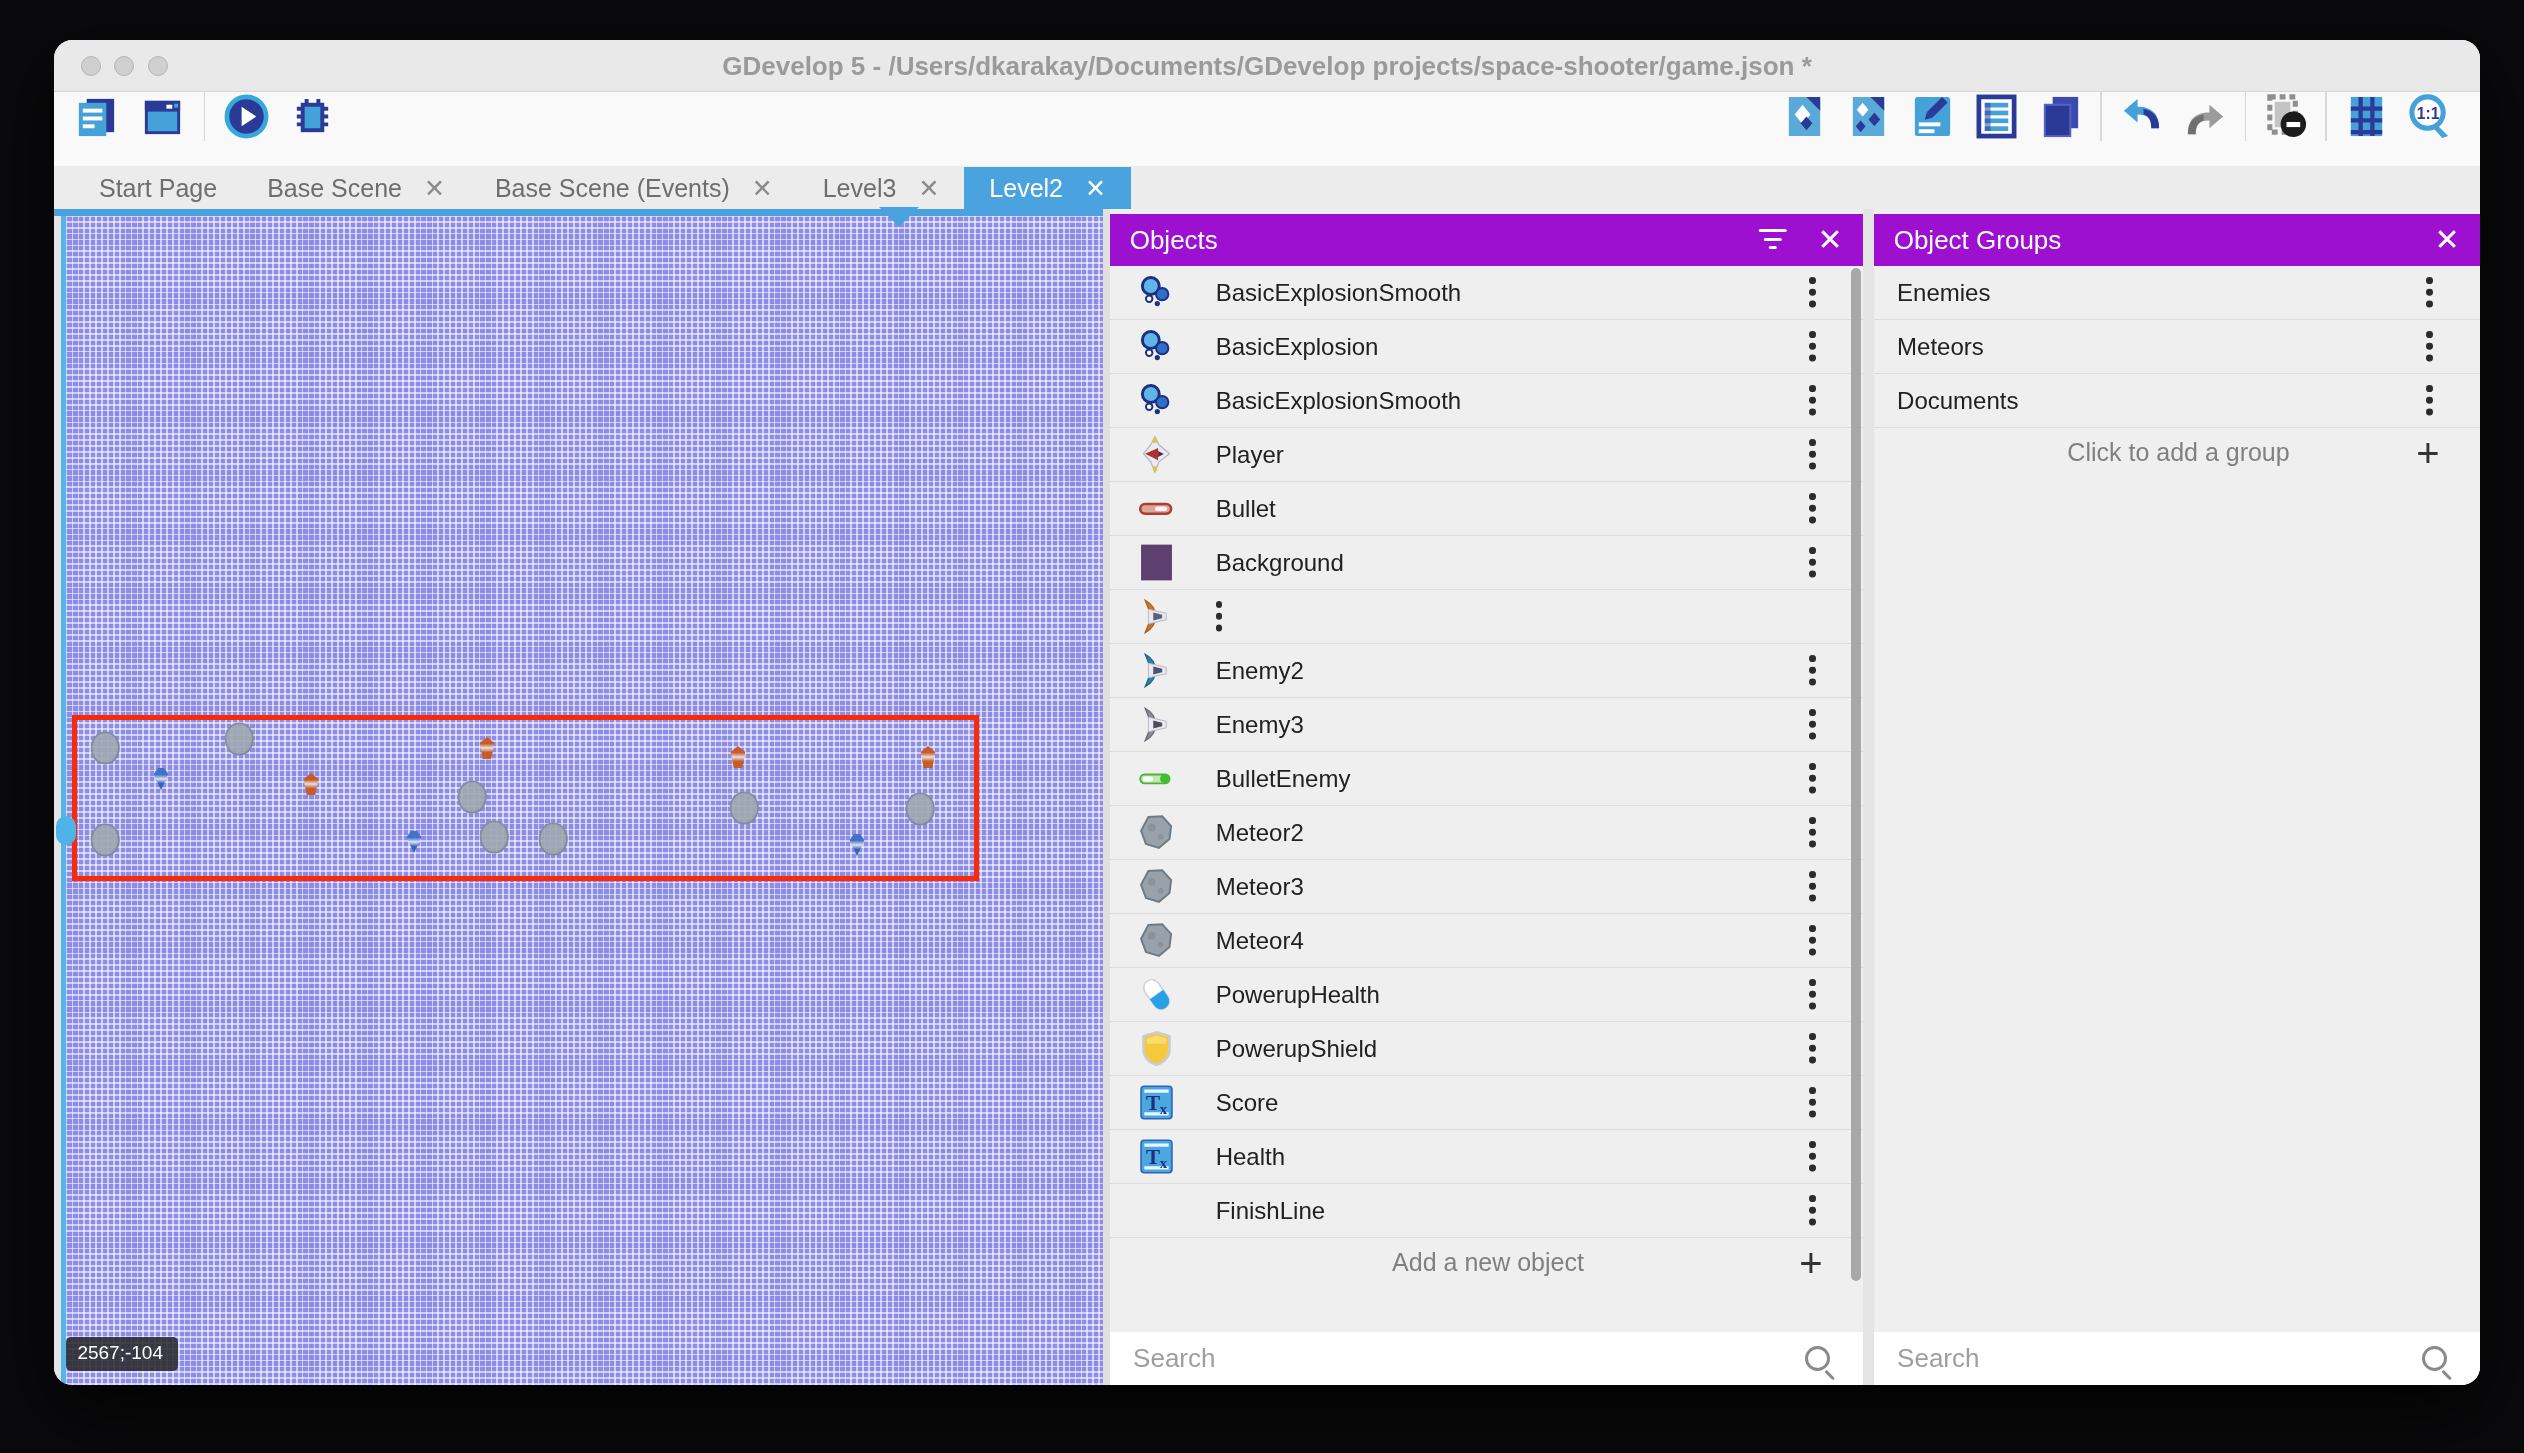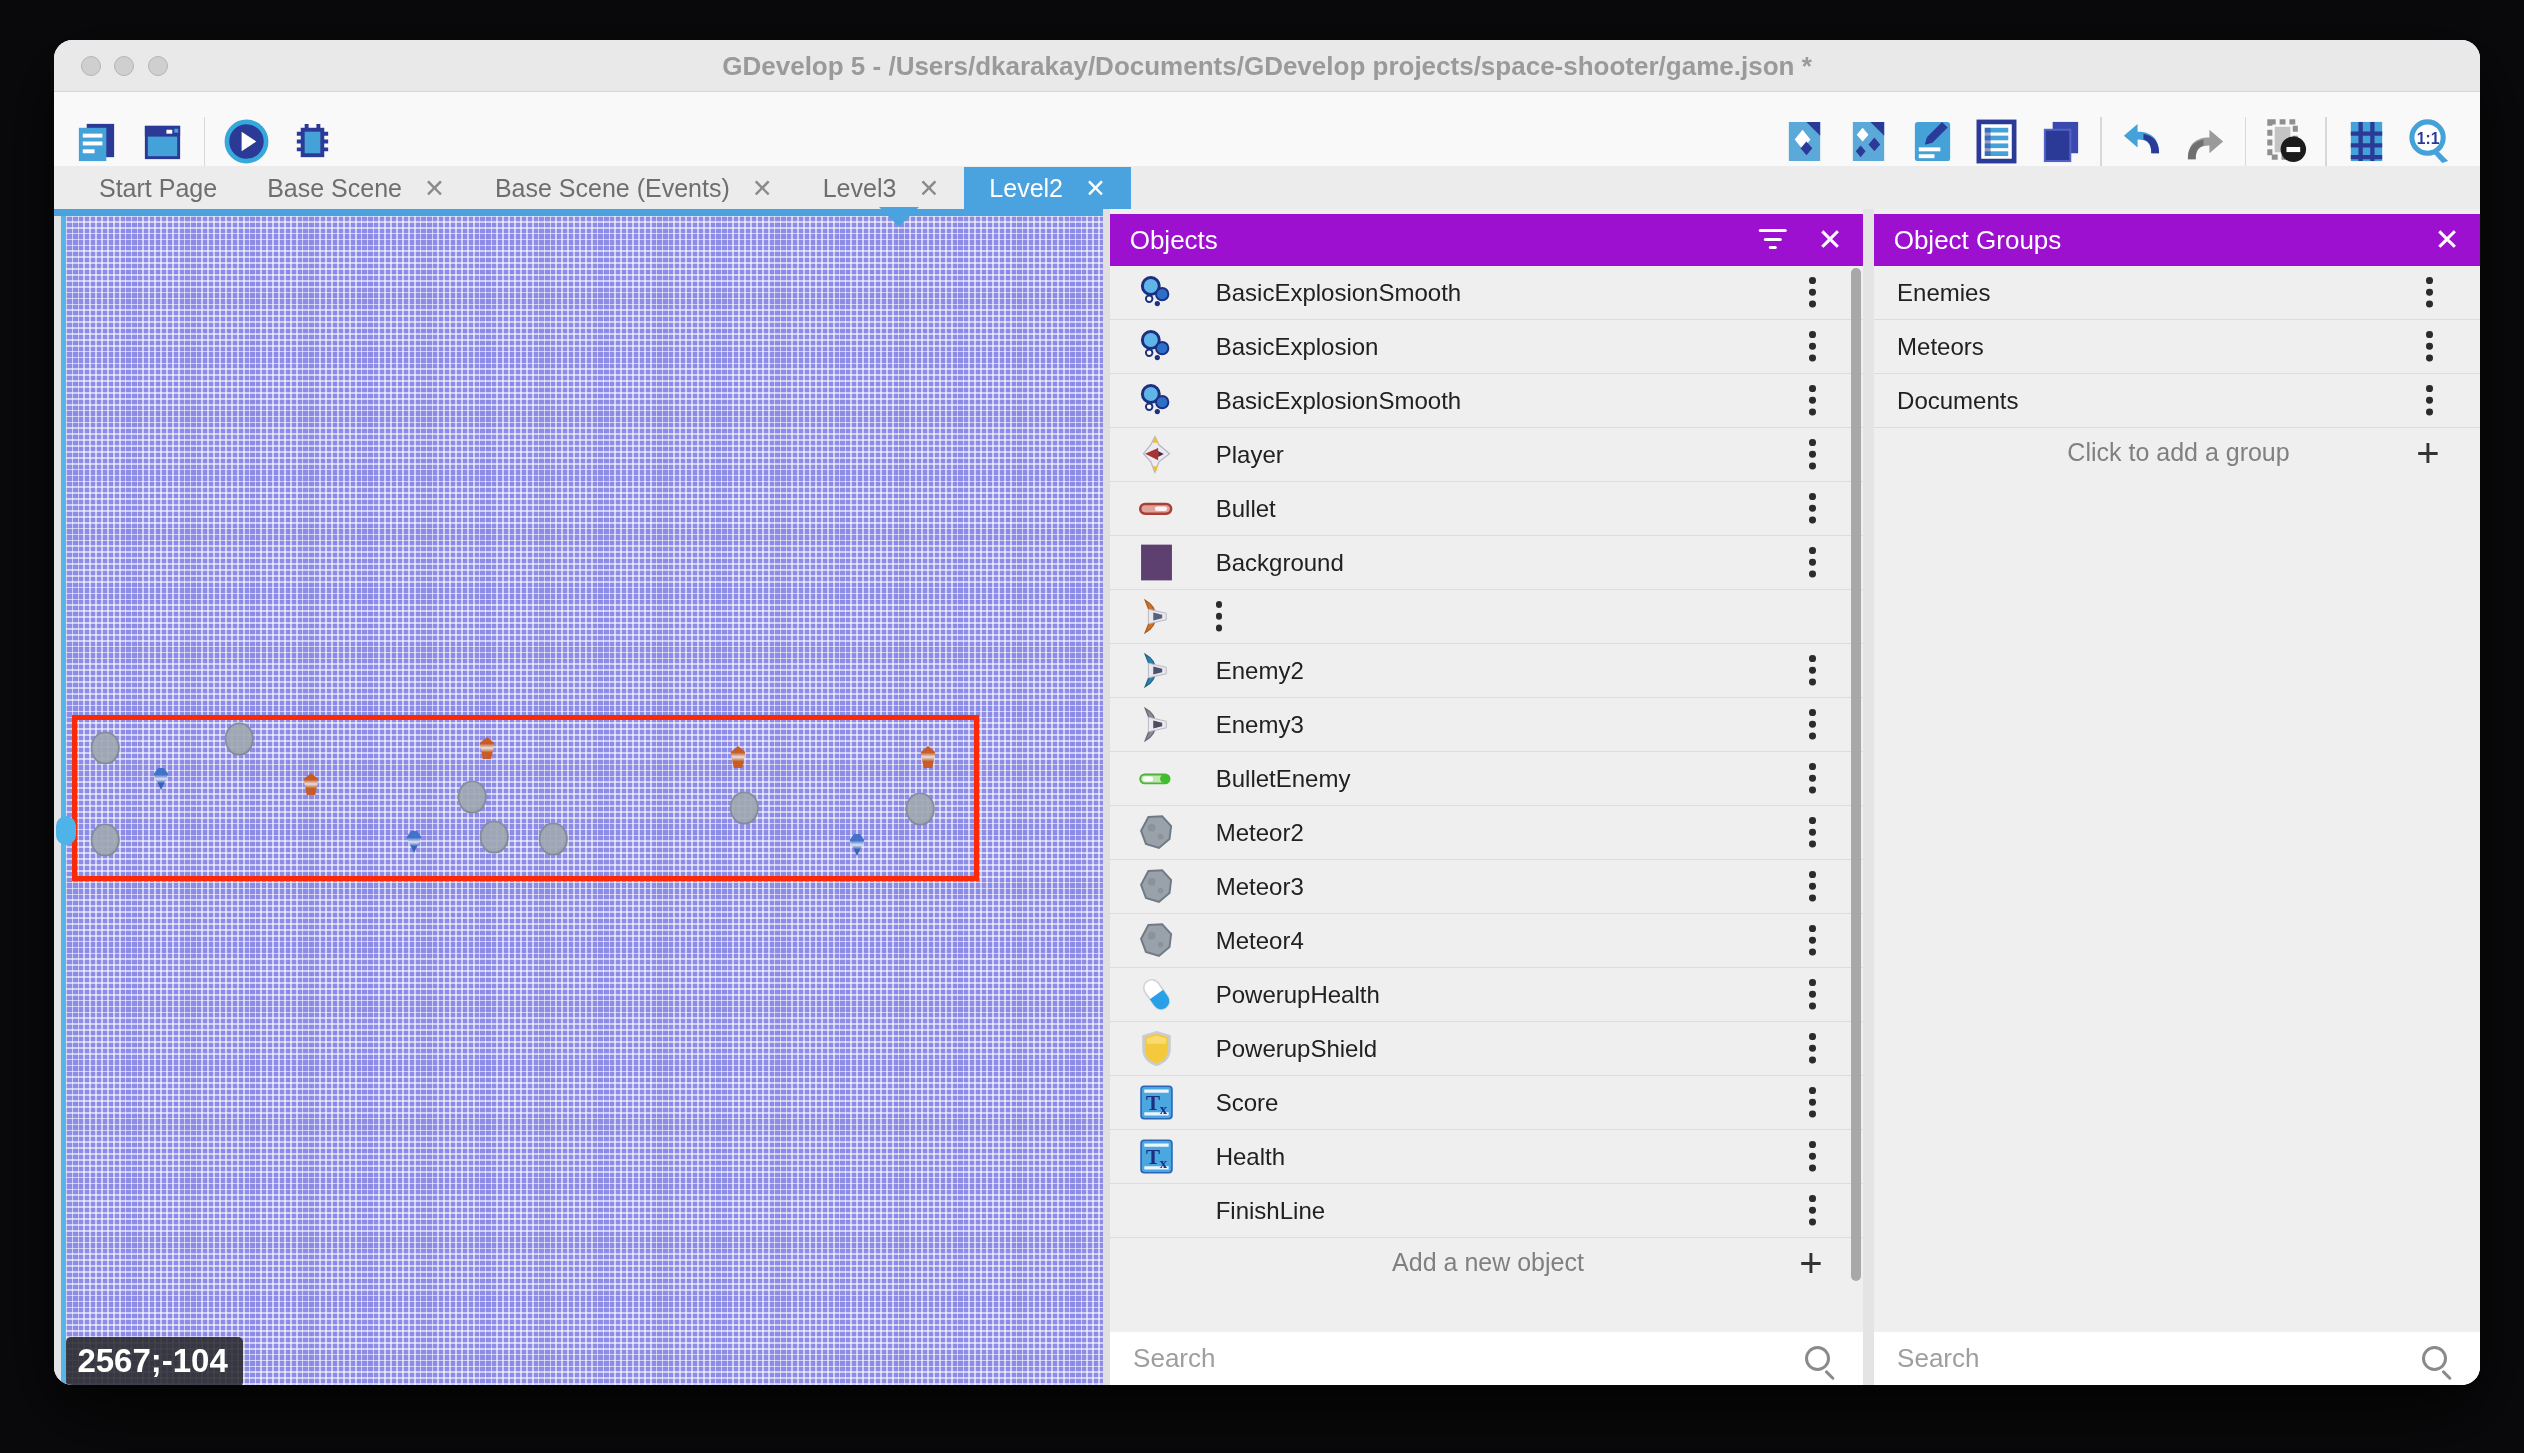--- a/index.html
+++ b/index.html
@@ -11,21 +11,21 @@
             box-shadow:0 25px 75px rgba(0,0,0,.8); }
 
   
   .titlebar { position:relative; height:52px; background:#e9e9e9; border-bottom:1.7px solid #d6d6d6; }
   .traffic { position:absolute; left:27px; top:16px; display:flex; gap:13.4px; }
   .traffic span { width:20px; height:20px; border-radius:50%; background:#cfcfcf; border:1.7px solid #b4b4b4; }
   .win-title { text-align:center; line-height:52px; font-size:26px; font-weight:bold; color:#9a9a9a; }
 
   
   .toolbar { position:relative; height:75px; background:#f9f9f9; border-bottom:1.7px solid #ececec;
-             display:flex; align-items:flex-end; }
+             display:flex; align-items:flex-start; }
   .tb-left { display:flex; align-items:center; gap:16.7px; padding-left:18.4px; }
   .tb-right { position:absolute; right:25px; display:flex; align-items:center; gap:15px; }
   .tb-btn { width:49px; height:49px; display:flex; align-items:center; justify-content:center; }
   .tb-btn svg { width:47px; height:47px; }
   .tb-sep { width:1.7px; height:49px; background:#d8d8d8; }
 
   
   .tabbar { height:42px; background:#ececec; display:flex; align-items:stretch; padding-left:20px; position:relative; }
   .tab { display:flex; align-items:center; gap:22px; padding:0 25px; font-size:25px; color:#6e6e6e; }
   .tab .tab-close { font-size:25px; color:#8a8a8a; line-height:1; }
@@ -45,21 +45,21 @@
         repeating-linear-gradient(0deg, rgba(255,255,255,.58) 0 1.7px, transparent 1.7px 5.9px),
         repeating-linear-gradient(90deg, rgba(255,255,255,.58) 0 1.7px, transparent 1.7px 5.9px),
         repeating-linear-gradient(0deg, rgba(130,130,225,.35) 0 0.8px, transparent 0.8px 11.7px),
         repeating-linear-gradient(90deg, rgba(130,130,225,.35) 0 0.8px, transparent 0.8px 11.7px); }
   .canvas-leftedge { position:absolute; left:0; top:0; width:6.7px; height:100%; background:#e4e4e4; z-index:5; }
   .canvas-leftline { position:absolute; left:6.7px; top:0; width:5px; height:100%; background:#56b5e8; z-index:5; }
   .canvas-scrollthumb { position:absolute; left:1.7px; width:20px; height:28.5px; border-radius:10px;
                         background:#4db3e8; z-index:8; }
   .selection-rect { position:absolute; border:5px solid #fa2a08; z-index:4; }
   .coords-badge { position:absolute; z-index:9; background:rgba(42,42,46,.88); color:#fff;
-                  font-size:33px; font-weight:bold; padding:5px 15px 6.7px 11.7px; border-radius:5px; }
+                  font-size:19px; font-weight:normal; padding:5px 15px 6.7px 11.7px; border-radius:5px; }
   .inst { position:absolute; transform:translate(-50%,-50%); z-index:3; }
   .inst-meteor { width:28.5px; height:33px; border-radius:50%;
                  background:radial-gradient(ellipse at 45% 40%, #a0a8b2 0 55%, #848e98 100%);
                  box-shadow:inset 0 0 0 1.7px rgba(104,114,124,.55); opacity:.92; }
   .inst-enemy-orange { width:15px; height:22px;
                  background:linear-gradient(#c8581d 30%, #e8e4e0 50%, #c8581d 70%);
                  clip-path:polygon(50% 0,100% 28%,78% 100%,22% 100%,0 28%); opacity:.95; }
   .inst-enemy-blue { width:15px; height:22px;
                  background:linear-gradient(#3e6fc8 30%, #dfe6f2 50%, #2e5fb8 70%);
                  clip-path:polygon(50% 100%,100% 28%,70% 0,30% 0,0 28%); opacity:.95; }

